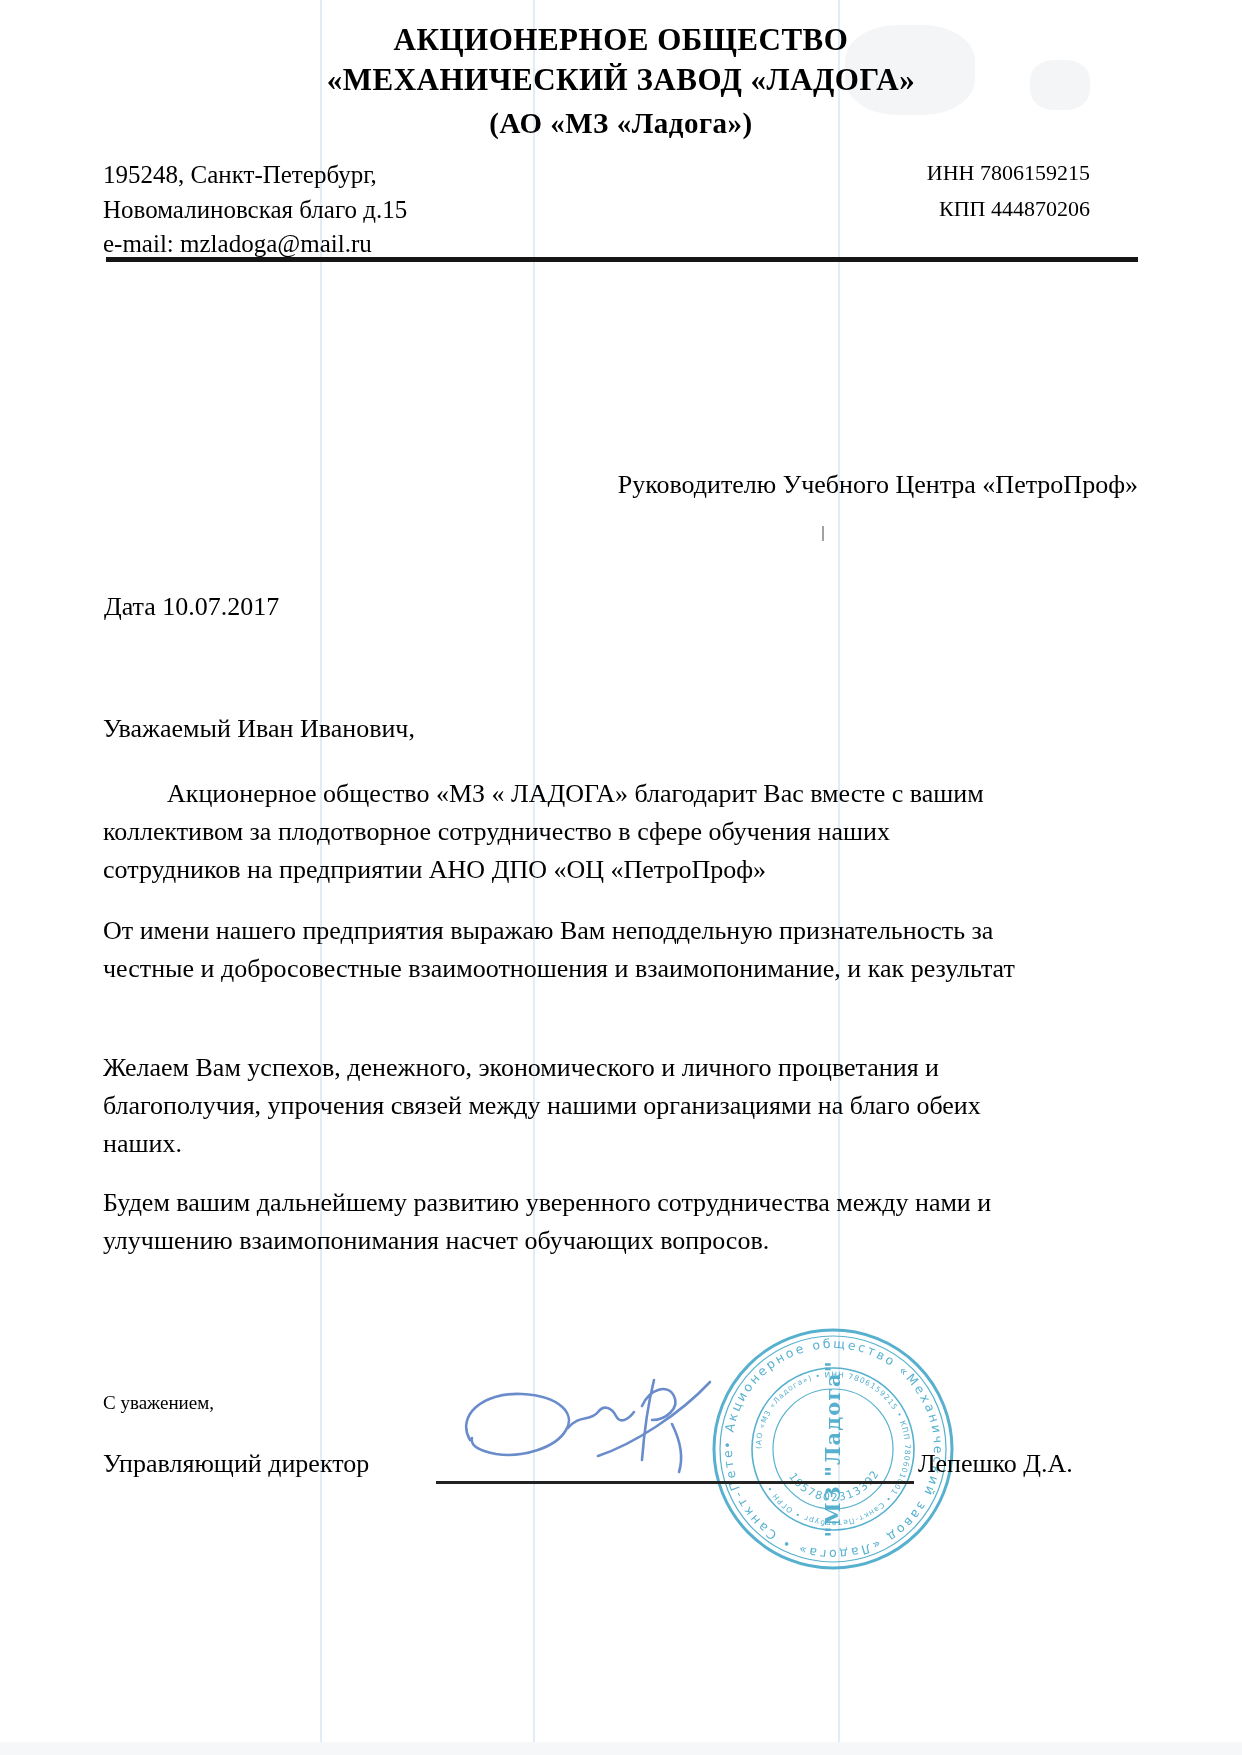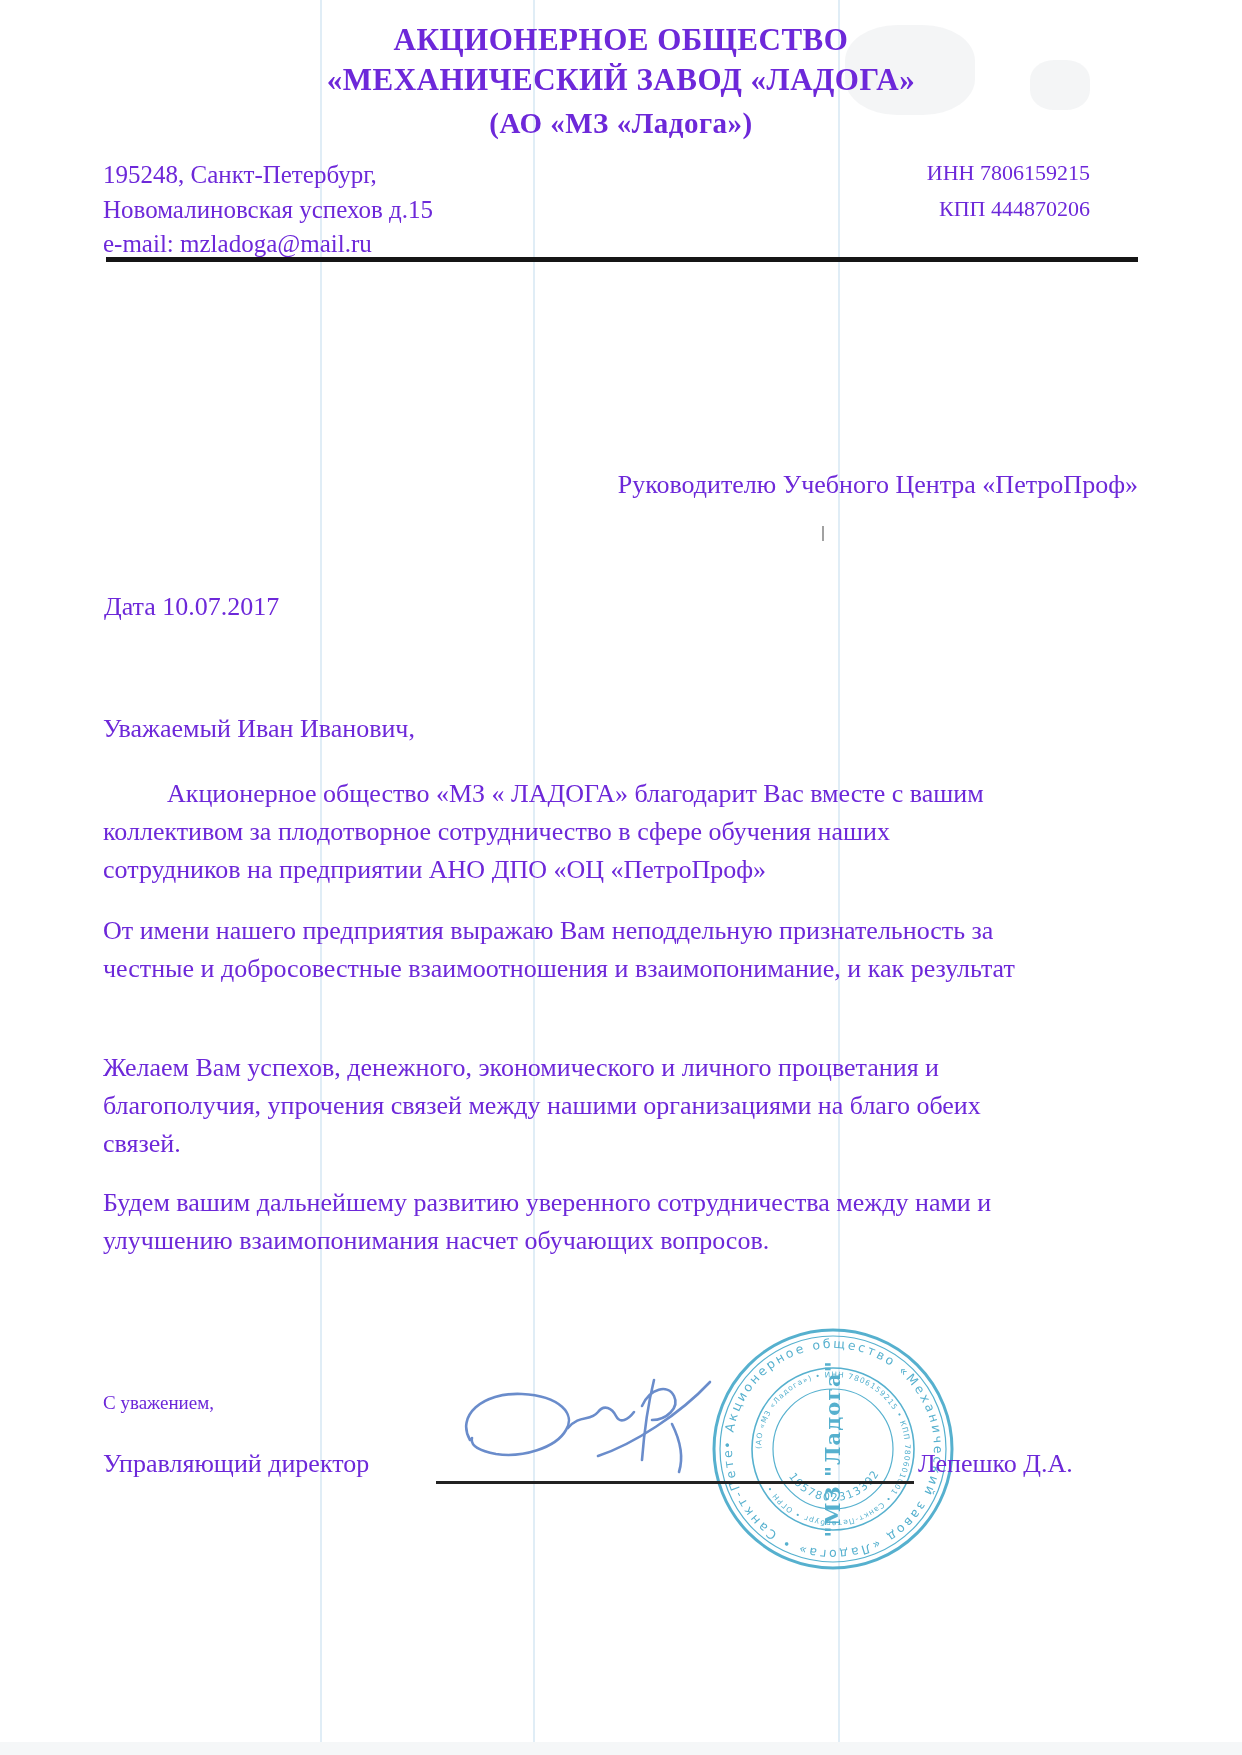--- a/index.html
+++ b/index.html
@@ -2,21 +2,21 @@
 <html><head>
 <meta charset="utf-8">
 <style>
   html,body{margin:0;padding:0;background:#e8e8e8;}
   .page{
     position:relative;
     width:1242px;height:1755px;
     margin:0 auto;
     background:#ffffff;
     font-family:"Liberation Serif", serif;
-    color:#6d28d9;
+    color:#000000;
     overflow:hidden;
   }
   .abs{position:absolute;}
   .title{
     left:0;width:1242px;text-align:center;
     font-weight:bold;letter-spacing:.5px;
     font-size:31px;line-height:36px;white-space:nowrap;
   }
   .addr{left:103px;font-size:25px;line-height:30px;white-space:nowrap;}
   .codes{right:152px;font-size:22px;line-height:30px;text-align:left;white-space:nowrap;}
@@ -51,21 +51,21 @@
   <div class="abs smudge" style="left:845px;top:25px;width:130px;height:90px"></div>
   <div class="abs smudge" style="left:1030px;top:60px;width:60px;height:50px"></div>
   <div class="abs tick"></div>
   <div class="abs footstrip"></div>
 
   <div class="abs title" style="top:22px">АКЦИОНЕРНОЕ ОБЩЕСТВО</div>
   <div class="abs title" style="top:62px">«МЕХАНИЧЕСКИЙ ЗАВОД «ЛАДОГА»</div>
   <div class="abs title" style="top:105px;font-size:29px">(АО «МЗ «Ладога»)</div>
 
   <div class="abs addr" style="top:160px">195248, Санкт-Петербург,</div>
-  <div class="abs addr" style="top:195px">Новомалиновская успехов д.15</div>
+  <div class="abs addr" style="top:195px">Новомалиновская благо д.15</div>
   <div class="abs addr" style="top:229px">e-mail: mzladoga@mail.ru</div>
 
   <div class="abs codes" style="top:158px">ИНН 7806159215</div>
   <div class="abs codes" style="top:194px">КПП 444870206</div>
 
   <div class="abs rule"></div>
 
   <div class="abs addressee">Руководителю Учебного Центра «ПетроПроф»</div>
   <div class="abs dateline">Дата  10.07.2017</div>
   <div class="abs salutation">Уважаемый Иван Иванович,</div>
@@ -77,21 +77,21 @@
   </div>
 
   <div class="abs para" style="top:912px">
     <div class="ln">От имени нашего предприятия выражаю Вам неподдельную признательность за</div>
     <div class="ln">честные и добросовестные взаимоотношения и взаимопонимание, и как результат</div>
   </div>
 
   <div class="abs para" style="top:1049px">
     <div class="ln">Желаем Вам успехов, денежного, экономического и личного процветания и</div>
     <div class="ln">благополучия, упрочения связей между нашими организациями на благо обеих</div>
-    <div class="ln">связей.</div>
+    <div class="ln">наших.</div>
   </div>
 
   <div class="abs para" style="top:1184px">
     <div class="ln">Будем вашим дальнейшему развитию уверенного сотрудничества между нами и</div>
     <div class="ln">улучшению взаимопонимания насчет обучающих  вопросов.</div>
   </div>
 
   <div class="abs regards">С уважением,</div>
 
   <div class="abs signrow">

